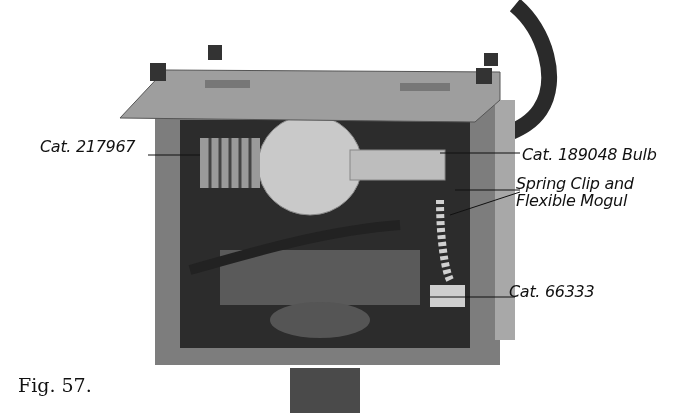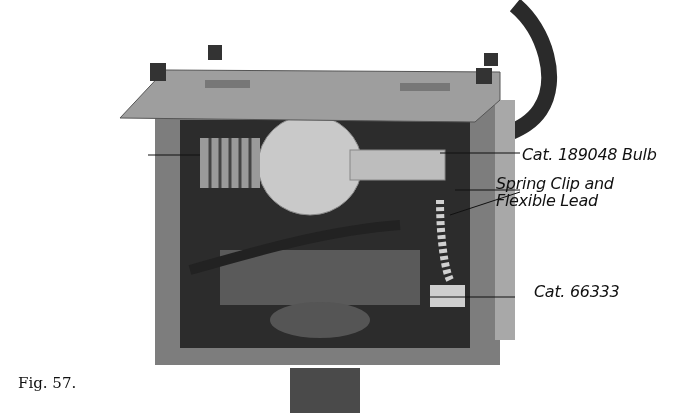--- a/index.html
+++ b/index.html
@@ -1,18 +1,18 @@
 <!DOCTYPE html>
 <html><head>
 <meta charset="utf-8">
 <style>
   html, body { margin: 0; padding: 0; background: #ffffff; }
   body { width: 673px; height: 418px; position: relative; overflow: hidden; }
   .label { position: absolute; font-family: "DejaVu Sans", sans-serif; font-style: italic; color: #111; font-size: 16px; line-height: 17px; letter-spacing: -0.3px; white-space: nowrap; }
-  .caption { position: absolute; left: 18px; top: 374px; font-family: "DejaVu Serif", serif; font-size: 15px; color: #111; }
+  .caption { position: absolute; left: 18px; top: 374px; font-family: "DejaVu Serif", serif; font-size: 19px; color: #111; }
   svg { position: absolute; left: 0; top: 0; }
 </style>
 </head>
 <body>
 
 <svg width="673" height="418" viewBox="0 0 673 418">
 
   <path d="M515 5 C545 30, 560 80, 540 110 C530 125, 515 130, 505 135" stroke="#2a2a2a" stroke-width="16" fill="none"></path>
 
   <rect x="155" y="105" width="345" height="260" fill="#7d7d7d"></rect>
@@ -55,25 +55,26 @@
   <g stroke="#111" stroke-width="1">
     <line x1="148" y1="155" x2="200" y2="155"></line>
     <line x1="440" y1="153" x2="520" y2="153"></line>
     <line x1="455" y1="190" x2="520" y2="190"></line>
     <line x1="450" y1="215" x2="520" y2="192"></line>
     <line x1="430" y1="297" x2="515" y2="297"></line>
   </g>
 </svg>
 
 <div class="label" style="left:40px;top:138px;">
+  <div>Cat. 217967</div>
 </div>
 <div class="label" style="left:522px;top:146px;">
   <div>Cat. 189048 Bulb</div>
 </div>
-<div class="label" style="left:496px;top:175px;">
+<div class="label" style="left:516px;top:175px;">
   <div>Spring Clip and</div>
-  <div>Flexible Lead</div>
+  <div>Flexible Mogul</div>
 </div>
-<div class="label" style="left:534px;top:283px;">
+<div class="label" style="left:509px;top:283px;">
   <div>Cat. 66333</div>
 </div>
 
 <div class="caption">Fig. 57.</div>
 
 </body></html>

